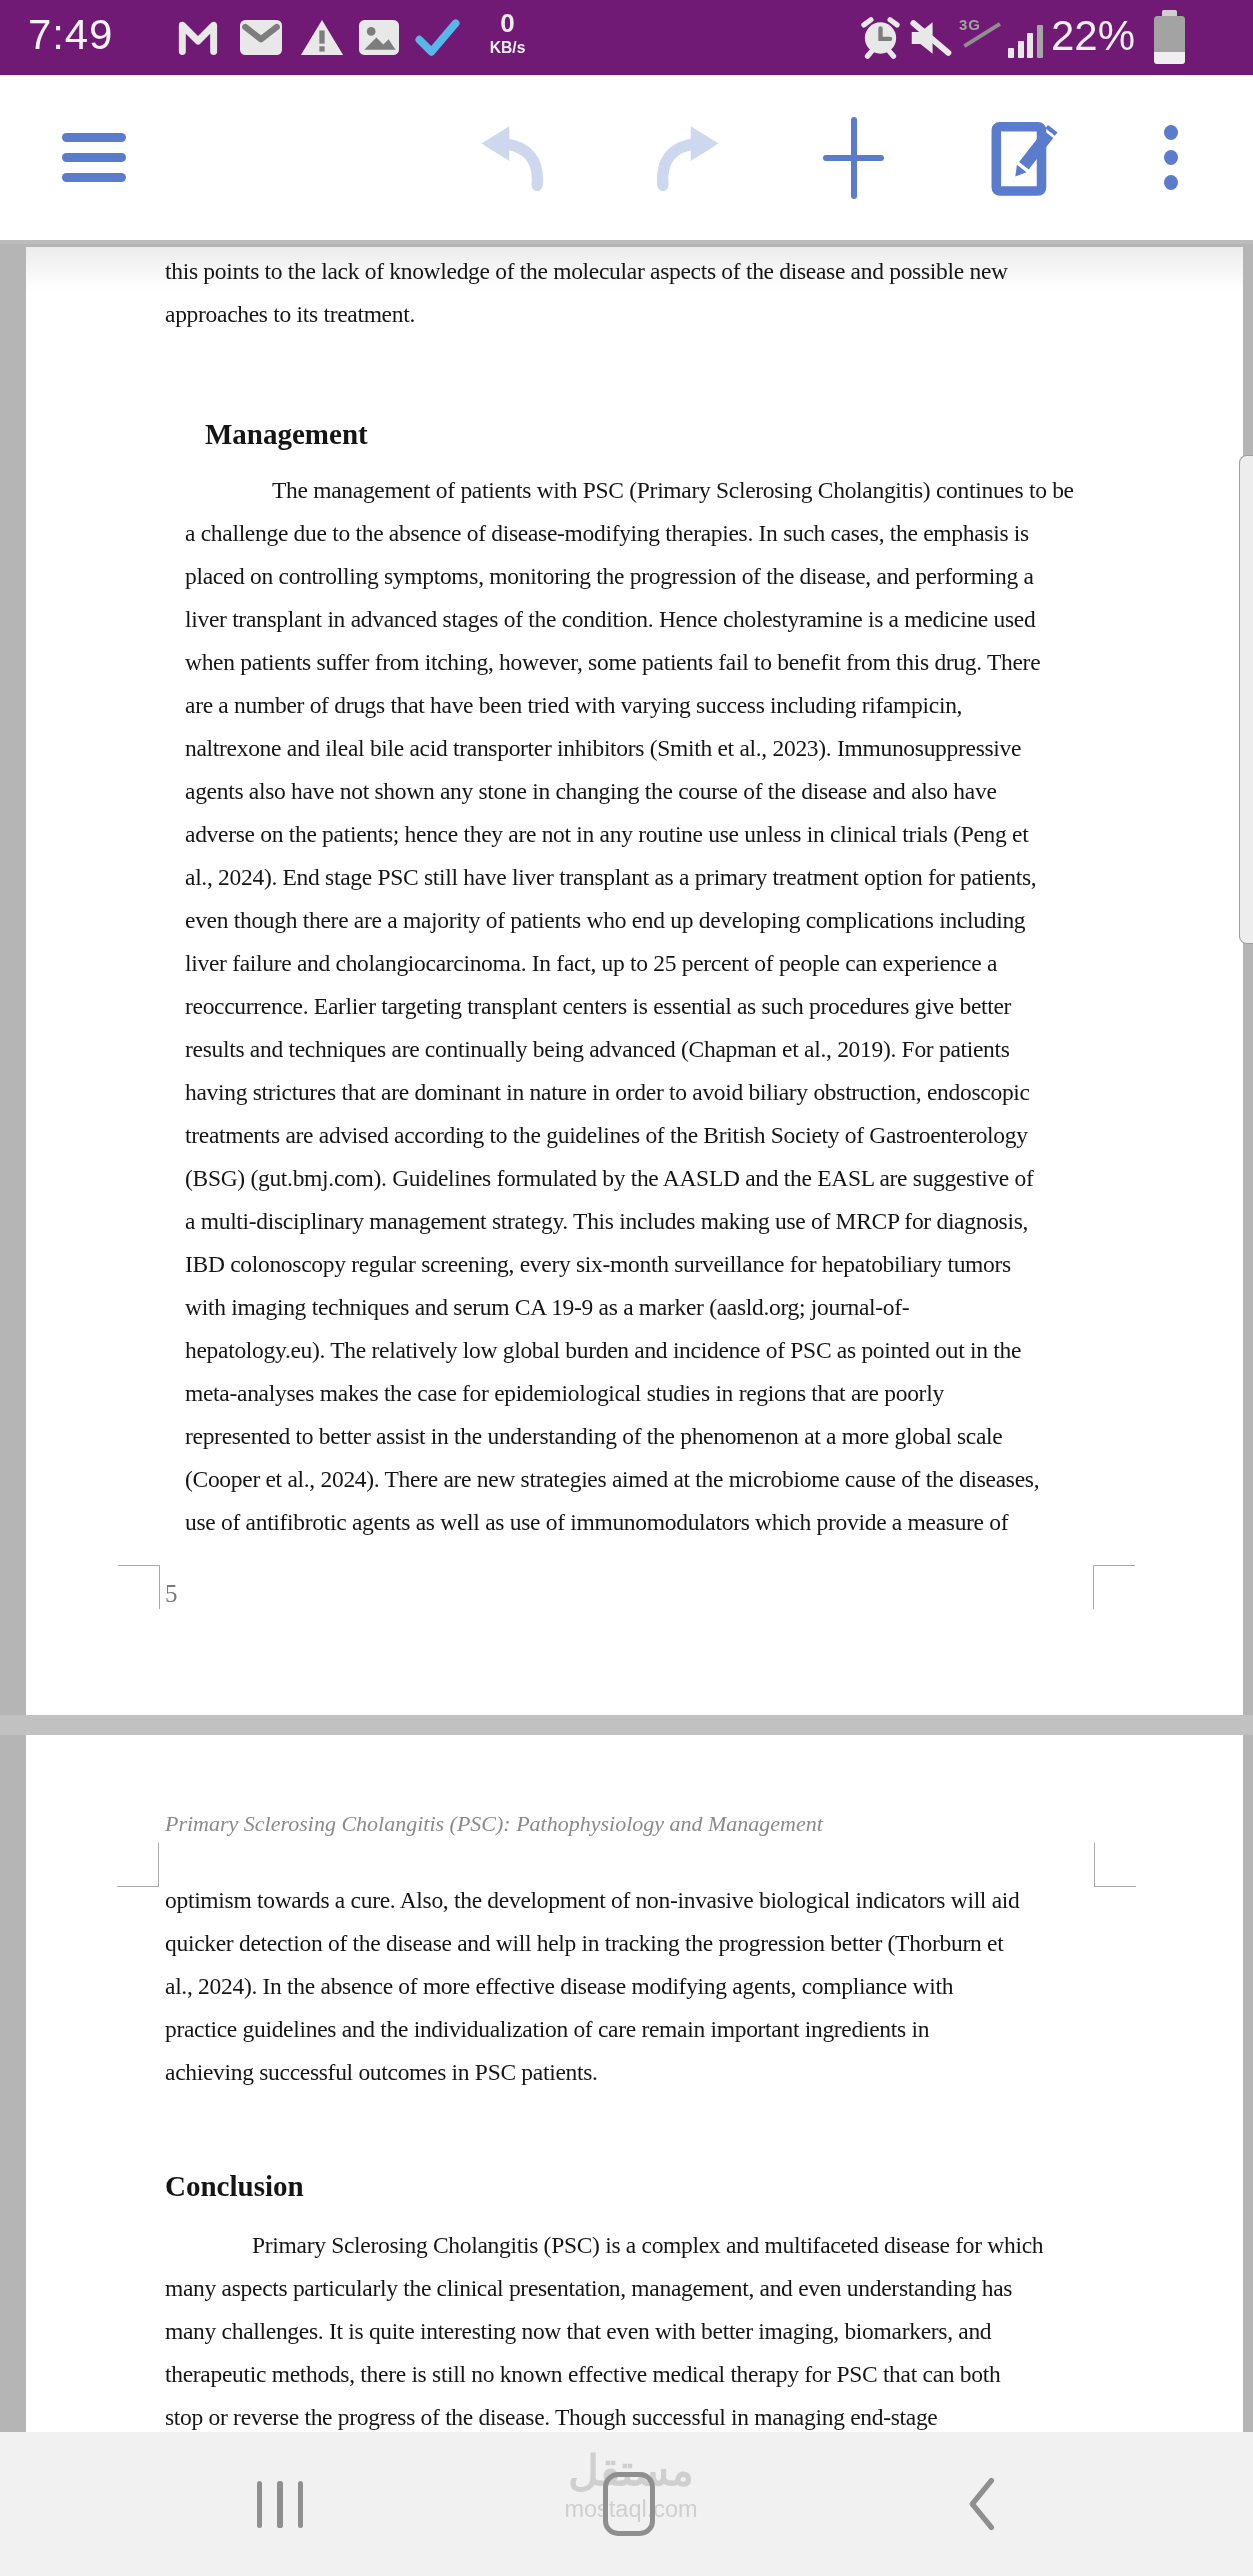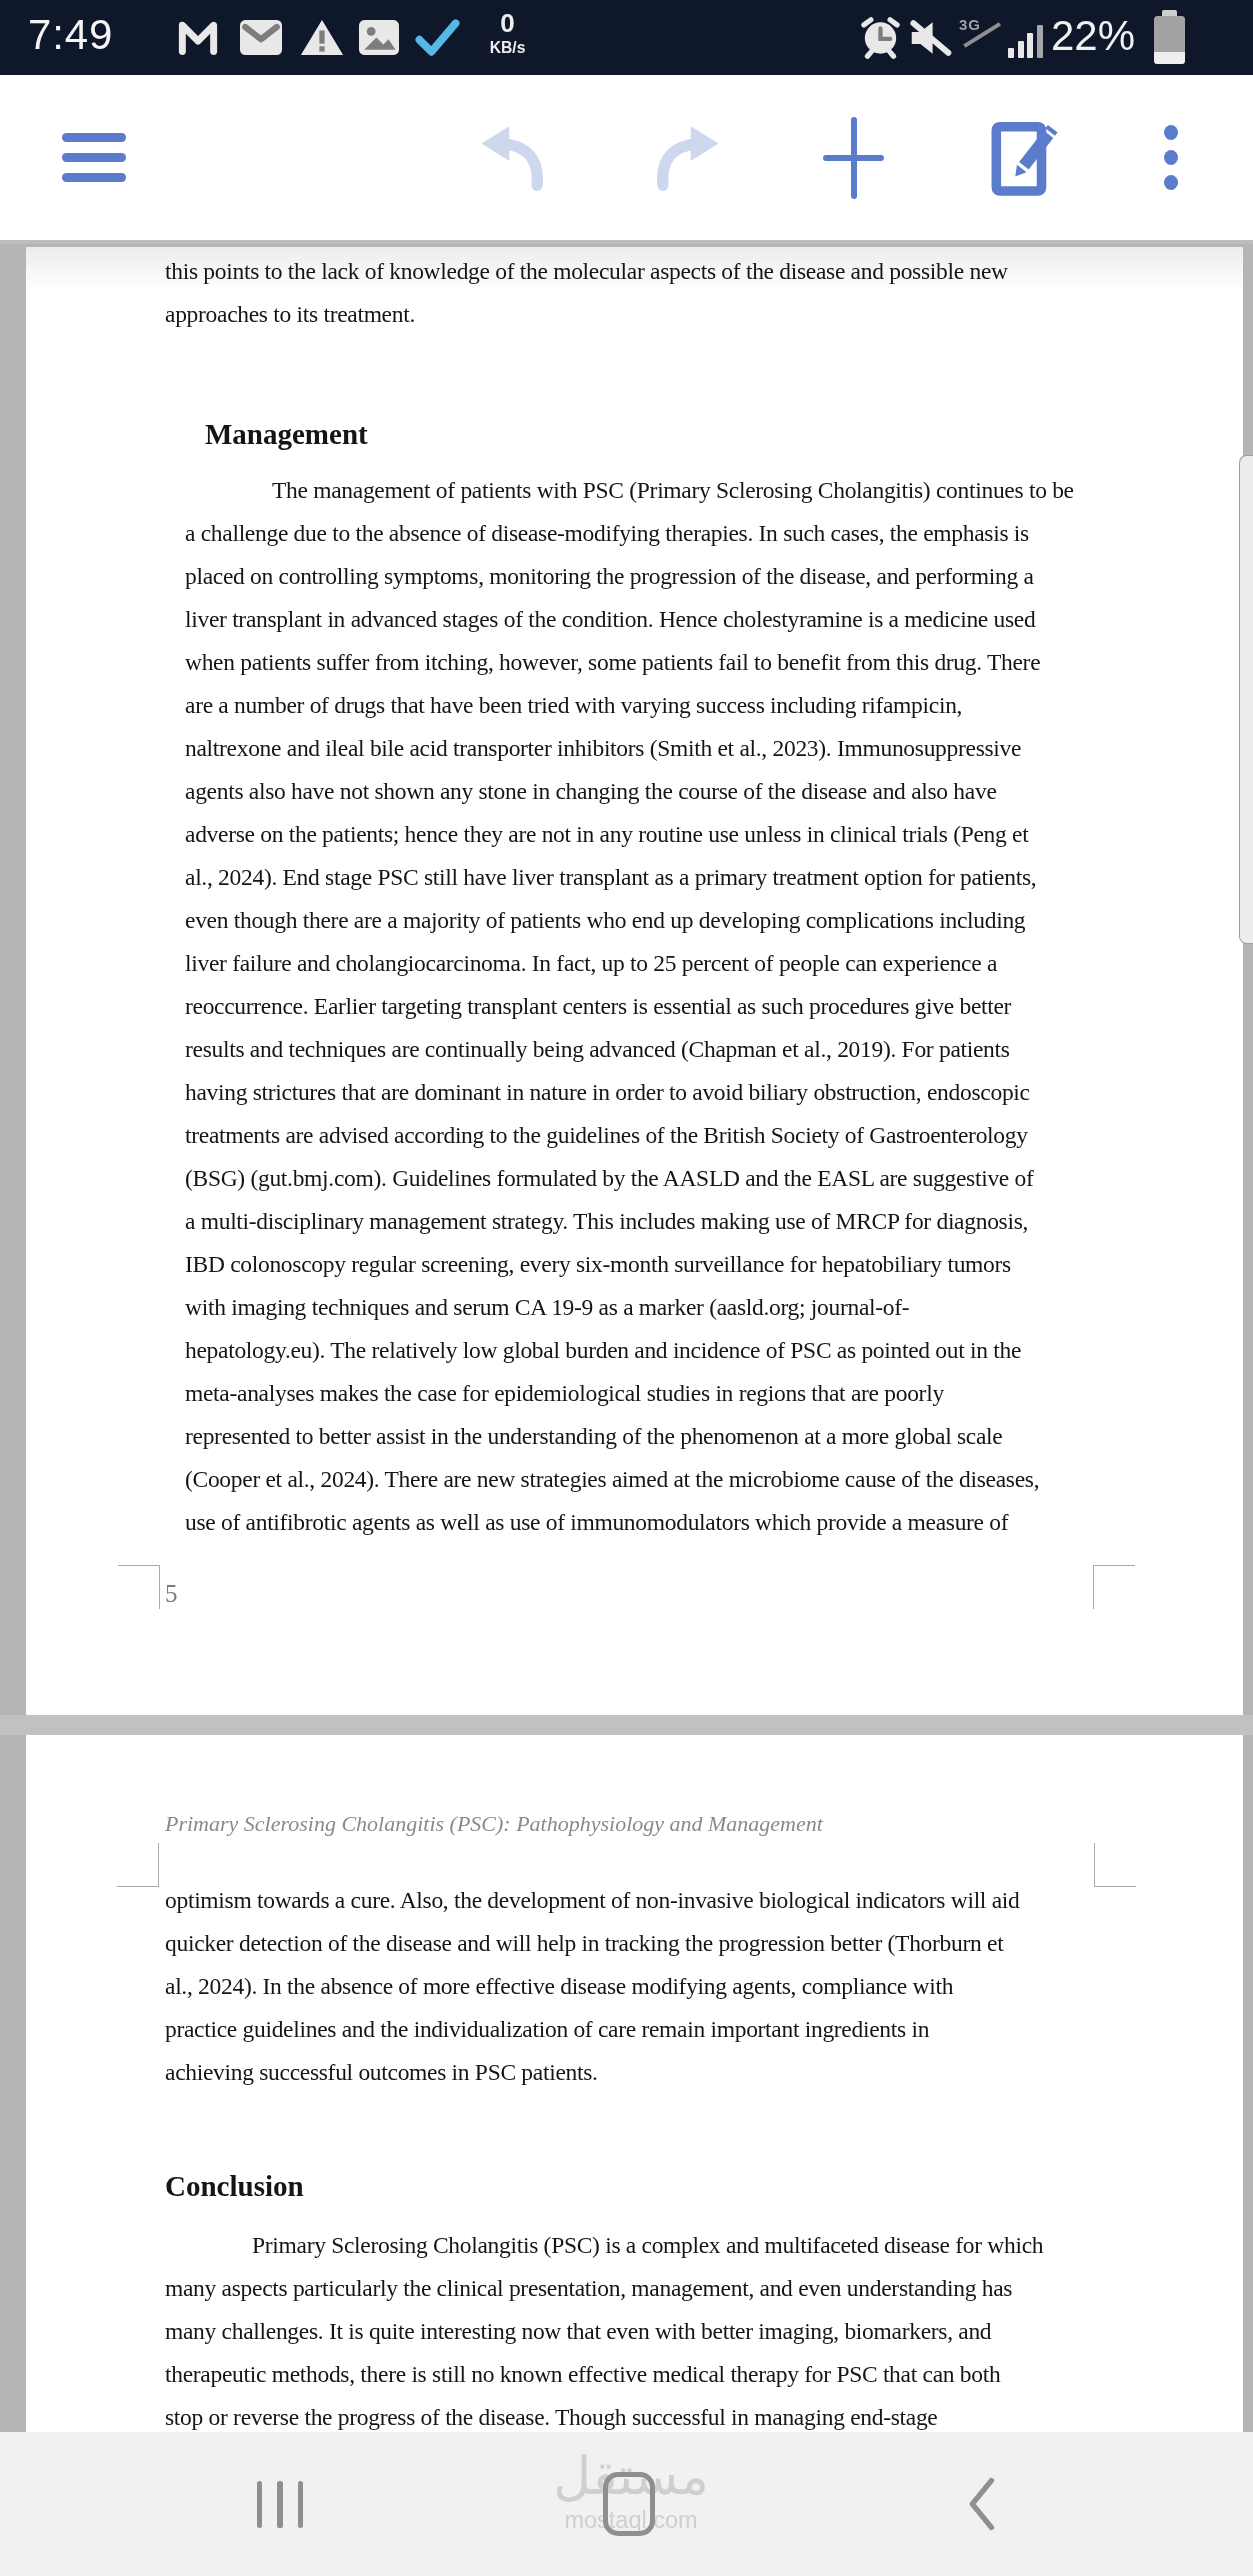--- a/index.html
+++ b/index.html
@@ -1,19 +1,19 @@
 <!DOCTYPE html>
 <html style="font-size:14px"><head>
 <meta charset="utf-8">
 <style>
   html,body{margin:0;padding:0;}
   body{width:1253px;height:2576px;position:relative;background:#b5b5b5;font-family:"Liberation Sans",sans-serif;overflow:hidden;}
 
   
-  .status-bar{position:absolute;left:0;top:0;width:1253px;height:75px;background:#0f172a;color:#f1f1f1;}
+  .status-bar{position:absolute;left:0;top:0;width:1253px;height:75px;background:#701a75;color:#f1f1f1;}
   .sb-time{position:absolute;left:28px;top:11.3px;font-size:42px;font-weight:400;letter-spacing:0.9px;color:#f4f4f4;}
   .sb-icon{position:absolute;top:0;height:75px;display:flex;align-items:center;justify-content:center;}
   .sb-gmail{left:174px;width:47px;}
   .sb-mail{left:237px;width:47px;}
   .sb-warn{left:298px;width:47px;}
   .sb-photo{left:355px;width:47px;}
   .sb-check{left:413px;width:49px;}
   .sb-rate{position:absolute;left:477px;top:10.4px;width:61px;text-align:center;line-height:1;}
   .sb-rate .v{font-size:26px;font-weight:bold;color:#ededed;}
   .sb-rate .u{font-size:15.7px;font-weight:bold;color:#ededed;margin-top:3.5px;}
@@ -74,21 +74,21 @@
   .m-p2-left{left:91px;top:108px;border-bottom:1.7px solid #a9a9a9;border-right:1.7px solid #a9a9a9;}
   .m-p2-right{left:1068px;top:108px;border-bottom:1.7px solid #a9a9a9;border-left:1.7px solid #a9a9a9;}
   .page-gap{position:absolute;left:0;top:1470px;width:1253px;height:20px;background:#c1c1c1;}
 
   
   .scroll-thumb{position:absolute;right:0;top:455px;width:13px;height:487px;background:#ededed;border:0.9px solid #9e9e9e;border-right:none;border-radius:7.8px 0 0 7.8px;}
 
   
   .nav-bar{position:absolute;left:0;top:2432px;width:1253px;height:144px;background:#f1f1f1;}
   .watermark{position:absolute;left:518px;top:15.7px;width:226px;text-align:center;color:#cfcfcf;line-height:1.1;}
-  .watermark .ar{font-size:52px;font-weight:normal;}
+  .watermark .ar{font-size:42px;font-weight:bold;}
   .watermark .dom{font-size:23.5px;margin-top:3.5px;}
   .nav-btn{position:absolute;top:0;height:144px;display:flex;align-items:center;justify-content:center;}
   .recents-btn{left:240px;width:80px;}
   .recents-glyph{display:flex;gap:15px;}
   .recents-glyph div{width:5.2px;height:47px;background:#8f8f8f;border-radius:2.6px;}
   .home-btn{left:588px;width:82px;}
   .home-glyph{width:42px;height:54px;border:5.2px solid #8f8f8f;border-radius:15px;}
   .back-btn{left:942px;width:78px;}
 </style>
 </head>

